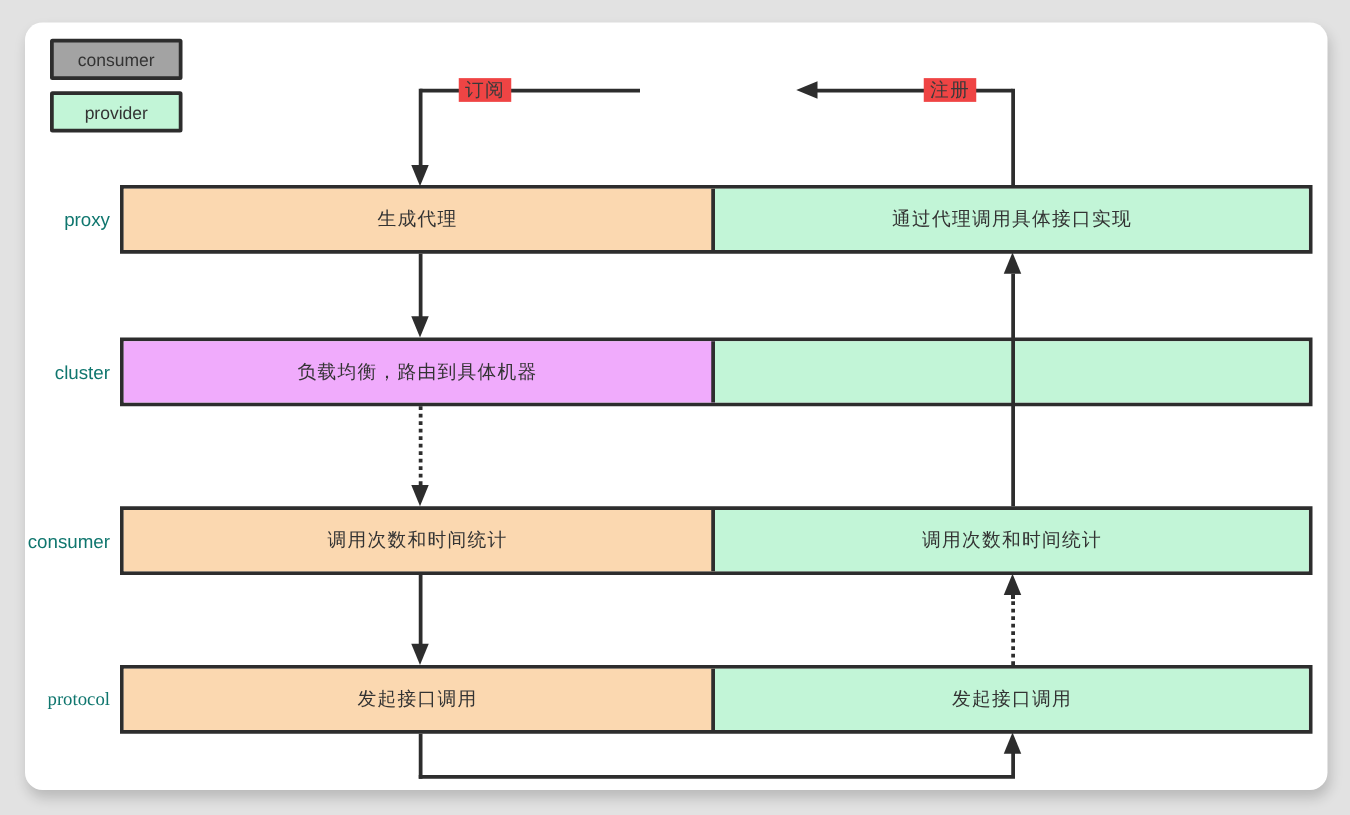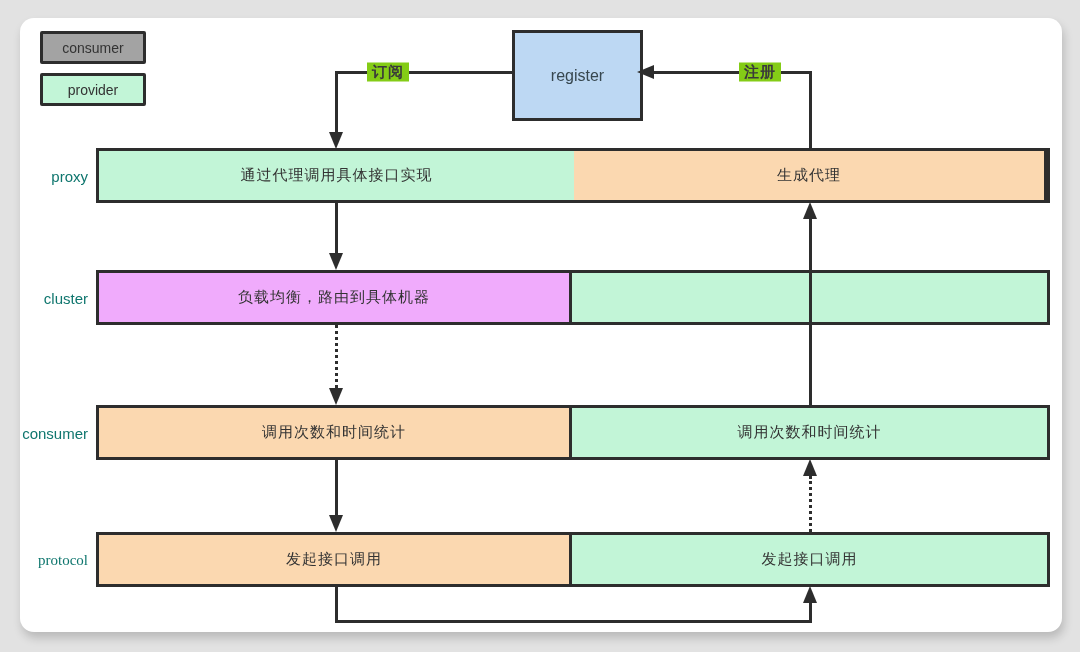--- a/index.html
+++ b/index.html
@@ -11,43 +11,40 @@
   .row-box{position:absolute;left:96px;width:954px;height:55px;border:3px solid #2d2d2d;box-sizing:border-box;display:flex;z-index:1;}
   .cell{display:flex;align-items:center;justify-content:center;font-size:15px;color:#333;letter-spacing:1px;}
   .cell.consumer{width:473px;border-right:3px solid #2d2d2d;box-sizing:border-box;}
   .cell.provider{flex:1;}
   .hline{position:absolute;height:3px;background:#2d2d2d;z-index:2;}
   .vline{position:absolute;width:3px;background:#2d2d2d;z-index:2;}
   .vline-dotted{position:absolute;width:0;border-left:3px dotted #2d2d2d;z-index:2;}
   .arrow-down{position:absolute;width:0;height:0;border-left:7px solid transparent;border-right:7px solid transparent;border-top:17px solid #2d2d2d;z-index:2;}
   .arrow-up{position:absolute;width:0;height:0;border-left:7px solid transparent;border-right:7px solid transparent;border-bottom:17px solid #2d2d2d;z-index:2;}
   .arrow-left{position:absolute;width:0;height:0;border-top:7px solid transparent;border-bottom:7px solid transparent;border-right:17px solid #2d2d2d;z-index:2;}
-  .edge-label{position:absolute;transform:translate(-50%,-50%);background:#84cc16;padding:0 5px;font-size:15px;color:#3a3a3a;z-index:3;letter-spacing:1px;font-weight:bold;}
+  .edge-label{position:absolute;transform:translate(-50%,-50%);background:#ef4444;padding:0 5px;font-size:15px;color:#3a3a3a;z-index:3;letter-spacing:1px;}
 </style>
 </head>
 <body>
 
 <div id="stage">
   <div class="card"></div>
 
   <div class="legend-box" style="left:40px;top:31px;background:#a3a3a3;">
     <span>consumer</span>
   </div>
   <div class="legend-box" style="left:40px;top:73px;background:#c2f5d7;">
     <span>provider</span>
   </div>
 
-  <div class="register-box">
-    <span>register</span>
-  </div>
 
   <div class="row-label" style="top:168px;">proxy</div>
   <div class="row-box" style="top:148px;">
+    <div class="cell consumer" style="background:#fbd8b0;">生成代理</div>
     <div class="cell provider" style="background:#c2f5d7;">通过代理调用具体接口实现</div>
-    <div class="cell consumer" style="background:#fbd8b0;">生成代理</div>
   </div>
 
   <div class="row-label" style="top:290px;">cluster</div>
   <div class="row-box" style="top:270px;">
     <div class="cell consumer" style="background:#f0abfc;">负载均衡，路由到具体机器</div>
     <div class="cell provider" style="background:#c2f5d7;"></div>
   </div>
 
   <div class="row-label" style="top:425px;">consumer</div>
   <div class="row-box" style="top:405px;">

